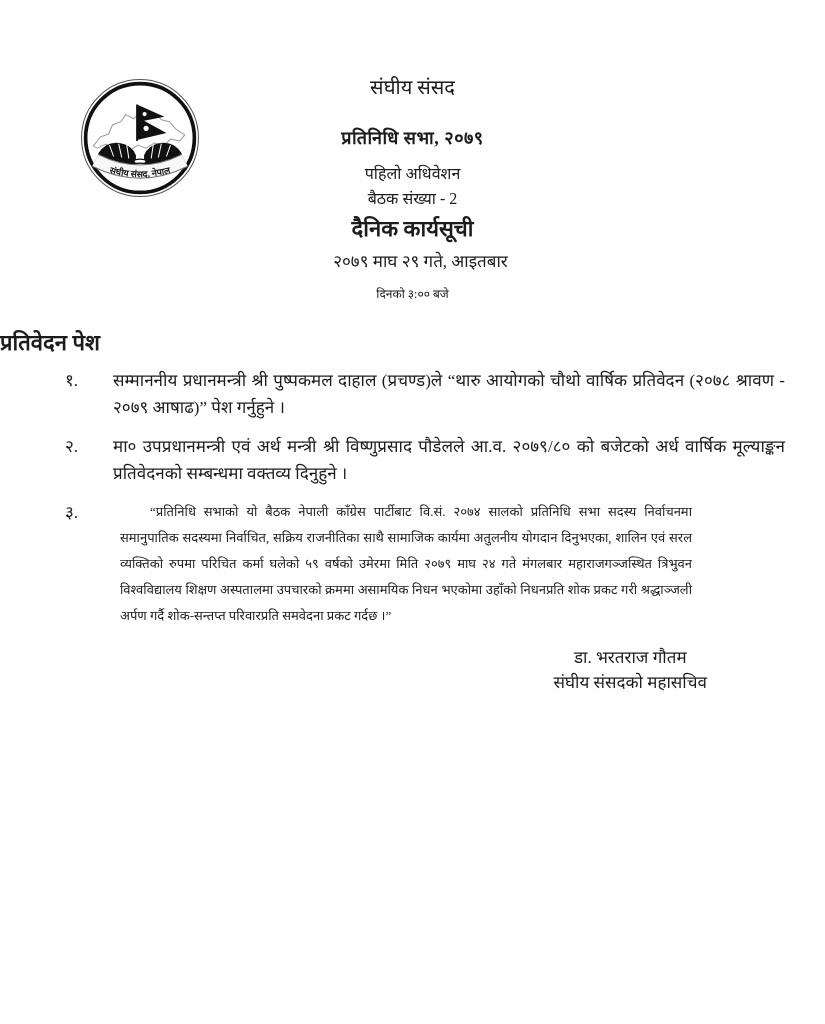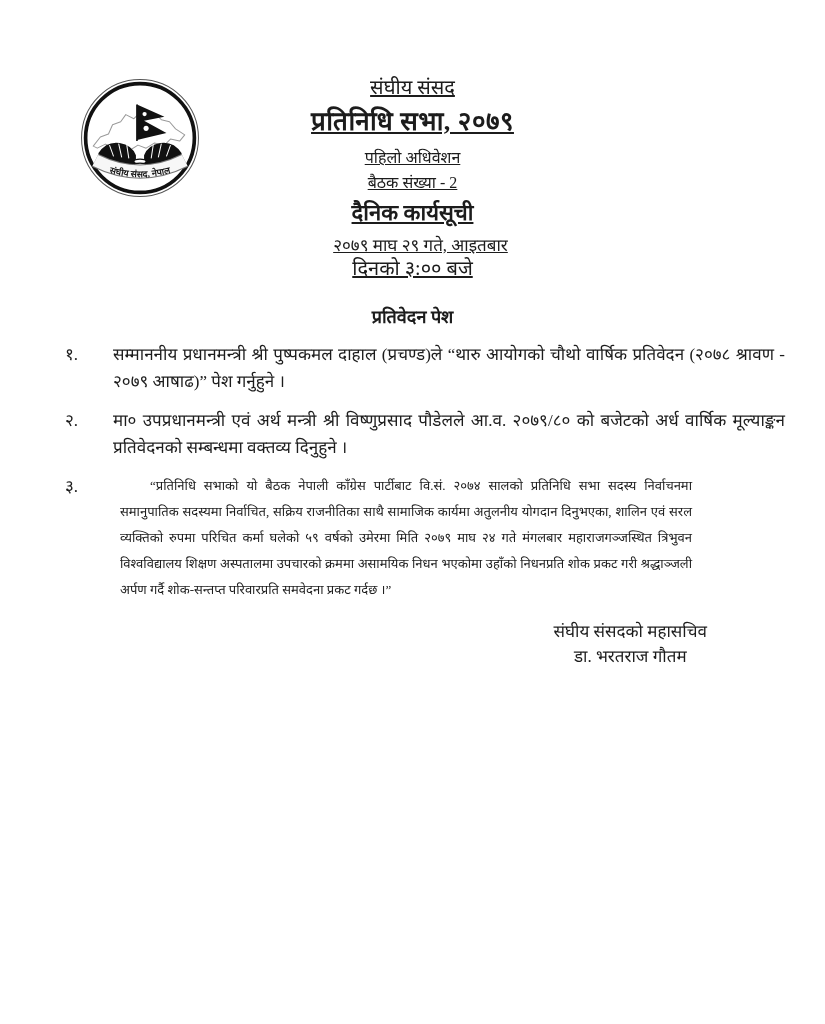--- a/index.html
+++ b/index.html
@@ -28,35 +28,33 @@
     top: 77px;
     width: 122px;
     height: 122px;
   }
   .emblem svg { width: 100%; height: 100%; display: block; }
 
   
   .header {
     padding-top: 74px;
     text-align: center;
-    text-decoration: underline;
   }
   .h-org       { font-size: 20px; line-height: 27px; }
-  .h-assembly  { font-size: 26px; line-height: 34px; font-weight: bold; margin-top: 4px; letter-spacing: 0.5px; text-align: center; }
+  .h-assembly  { font-size: 18px; line-height: 34px; font-weight: bold; margin-top: 20px; letter-spacing: 0.5px; text-align: center; }
   .h-session   { font-size: 16px; line-height: 21px; margin-top: 8px; }
   .h-meeting   { font-size: 16px; line-height: 21px; margin-top: 4px; }
   .h-doctitle  { font-size: 22px; line-height: 28px; font-weight: bold; margin-top: 6px; }
   .h-date      { font-size: 17px; line-height: 23px; margin-top: 7px; padding-left: 16px; }
-  .h-time      { font-size: 20px; line-height: 22px; }
+  .h-time      { font-size: 12px; line-height: 22px; margin-top: 10px; }
   .h-tentative { font-size: 27px; line-height: 36px; font-weight: bold; margin-top: 15px; letter-spacing: 0.5px; }
 
   .section-heading {
-    text-align: center;
     font-weight: bold;
-    font-size: 18px;
+    font-size: 22px;
     line-height: 24px;
   }
   .sh-report     { margin-top: 26px; }
   .sh-condolence { margin-top: 12px; }
 
   .agenda-item {
     position: relative;
     margin: 12px 40px 0 65px;
     padding-left: 48px;
     font-size: 17px;
@@ -156,18 +154,18 @@
 
 
   <div class="agenda-item">
     <span class="agenda-num">३.</span>
   </div>
 
   <div class="condolence-para">“प्रतिनिधि सभाको यो बैठक नेपाली काँग्रेस पार्टीबाट वि.सं. २०७४ सालको प्रतिनिधि सभा सदस्य निर्वाचनमा समानुपातिक सदस्यमा निर्वाचित, सक्रिय राजनीतिका साथै सामाजिक कार्यमा अतुलनीय योगदान दिनुभएका, शालिन एवं सरल व्यक्तिको रुपमा परिचित कर्मा घलेको ५९ वर्षको उमेरमा मिति २०७९ माघ २४ गते मंगलबार महाराजगञ्जस्थित त्रिभुवन विश्वविद्यालय शिक्षण अस्पतालमा उपचारको क्रममा असामयिक निधन भएकोमा उहाँको निधनप्रति शोक प्रकट गरी श्रद्धाञ्जली अर्पण गर्दै शोक-सन्तप्त परिवारप्रति समवेदना प्रकट गर्दछ ।”</div>
 
   <div class="signature-wrap">
     <div class="signature">
+      <div>डा. भरतराज गौतम</div>
       <div>संघीय संसदको महासचिव</div>
-      <div>डा. भरतराज गौतम</div>
     </div>
   </div>
 
 </div>
 
 </body></html>

